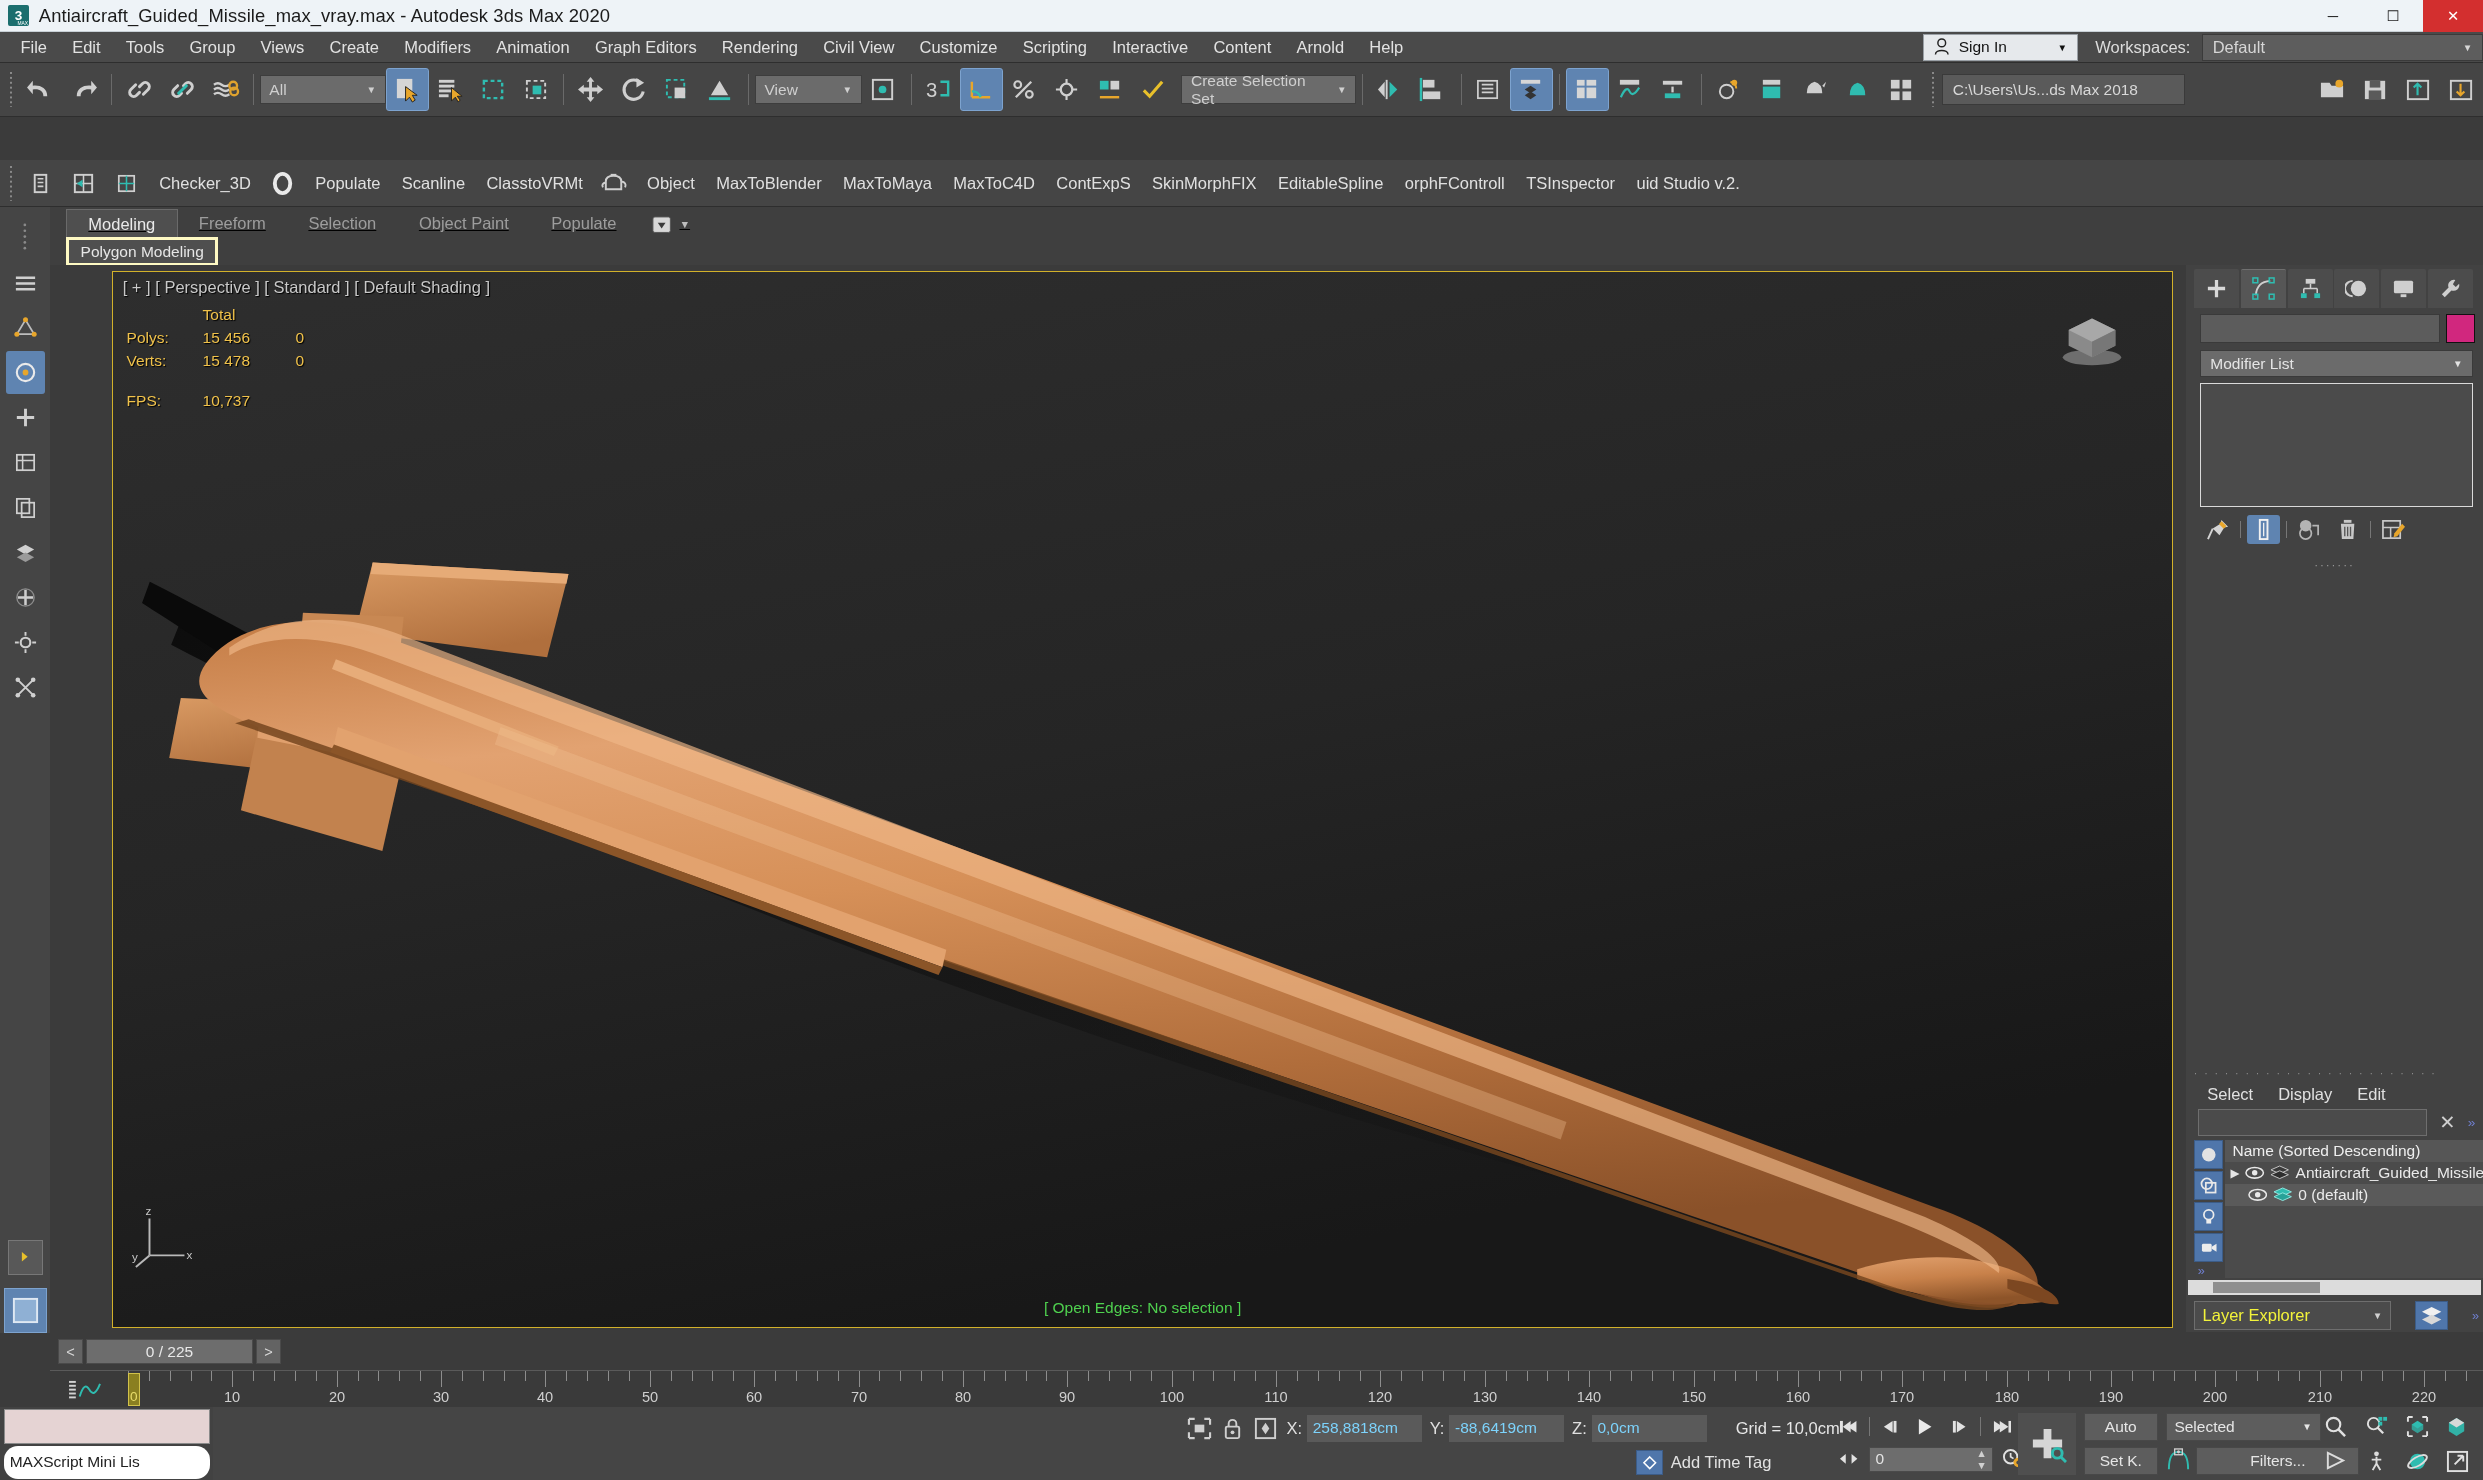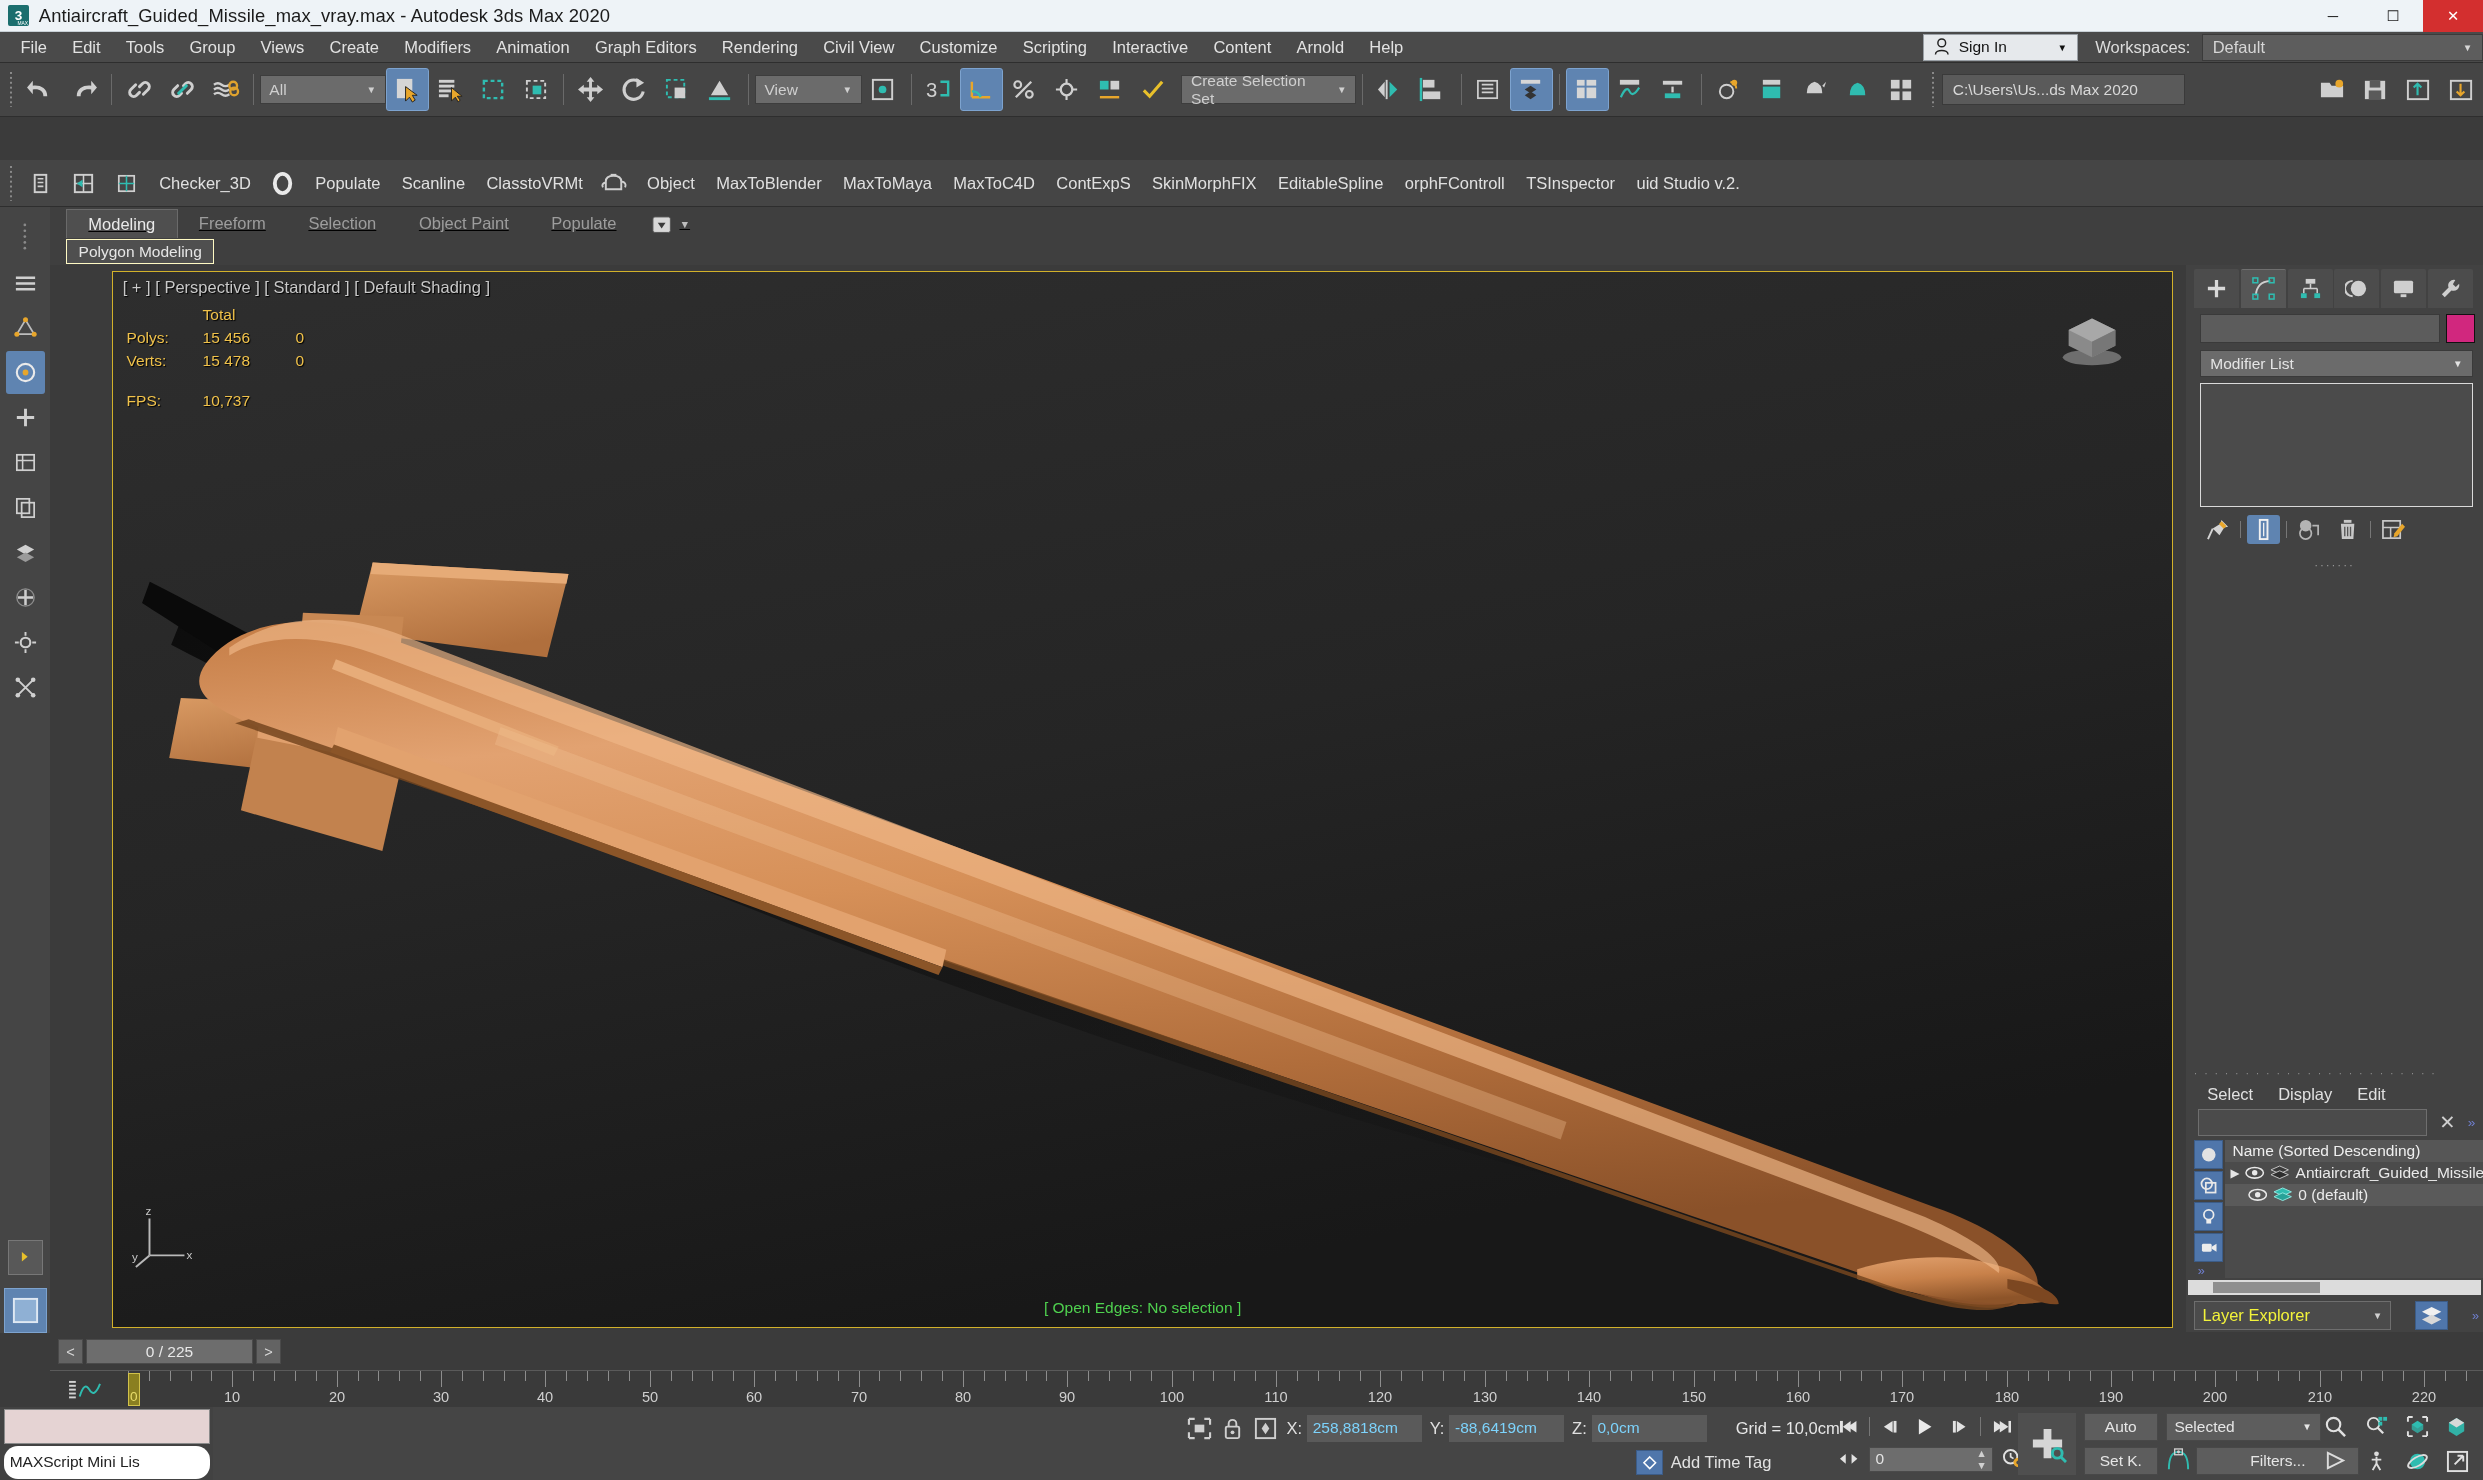--- a/index.html
+++ b/index.html
@@ -98,21 +98,21 @@
   }
   #ribbon-tabs { display: flex; align-items: flex-end; height: 31px; padding-left: 66px; text-decoration: underline; }
   .rtab {
     padding: 0 21.3px; height: 29px; line-height: 29px; font-size: 16.5px; color: #9d9d9d;
   }
   .rtab.active { background: #4f4f4f; color: #eaeaea; border-top: 1px solid #6a6a6a;
     border-left: 1px solid #6a6a6a; border-right: 1px solid #6a6a6a; }
   #ribbon-sub { height: 27px; display: flex; align-items: center; padding-left: 66px;
     background: #3f3f3f; }
   #poly-mod { background: #4f4f4f; color: #e6e6e6; font-size: 15.5px; padding: 2.9px 11.6px;
-    border: 1px solid #fef9c3; }
+    border: 3px solid #fef9c3; }
 
   
   #lefttb {
     position: absolute; left: 0; top: 207px; width: 50px; height: 1126px;
     background: #454545; display: flex; flex-direction: column; align-items: center;
     padding-top: 9.7px; gap: 1.9px;
   }
   .lic { width: 39px; height: 43px; display: flex; align-items: center; justify-content: center; }
 
   
@@ -556,21 +556,21 @@
   </div>
   <div class="icon-btn">
     <svg width="29" height="27" viewBox="0 0 30 28">
         <rect x="4" y="4" width="9" height="9" fill="#cfcfcf"></rect>
         <rect x="16" y="4" width="9" height="9" fill="#cfcfcf"></rect>
         <rect x="4" y="16" width="9" height="9" fill="#cfcfcf"></rect>
         <rect x="16" y="16" width="9" height="9" fill="#cfcfcf"></rect>
       </svg>
   </div>
   <div class="tb-grip"></div>
-  <div id="path-field">C:\Users\Us...ds Max 2020</div>
+  <div id="path-field">C:\Users\Us...ds Max 2018</div>
 
   <div class="icon-btn" style="margin-left:auto">
     <svg width="29" height="27" viewBox="0 0 30 28">
         <path d="M3 7 L12 7 L14 10 L26 10 L26 22 L3 22 Z" fill="#cfcfcf"></path>
         <circle cx="22" cy="8" r="4" fill="#e8a62b"></circle>
       </svg>
   </div>
   <div class="icon-btn">
     <svg width="29" height="27" viewBox="0 0 30 28">
         <rect x="4" y="5" width="21" height="19" fill="#cfcfcf"></rect>

